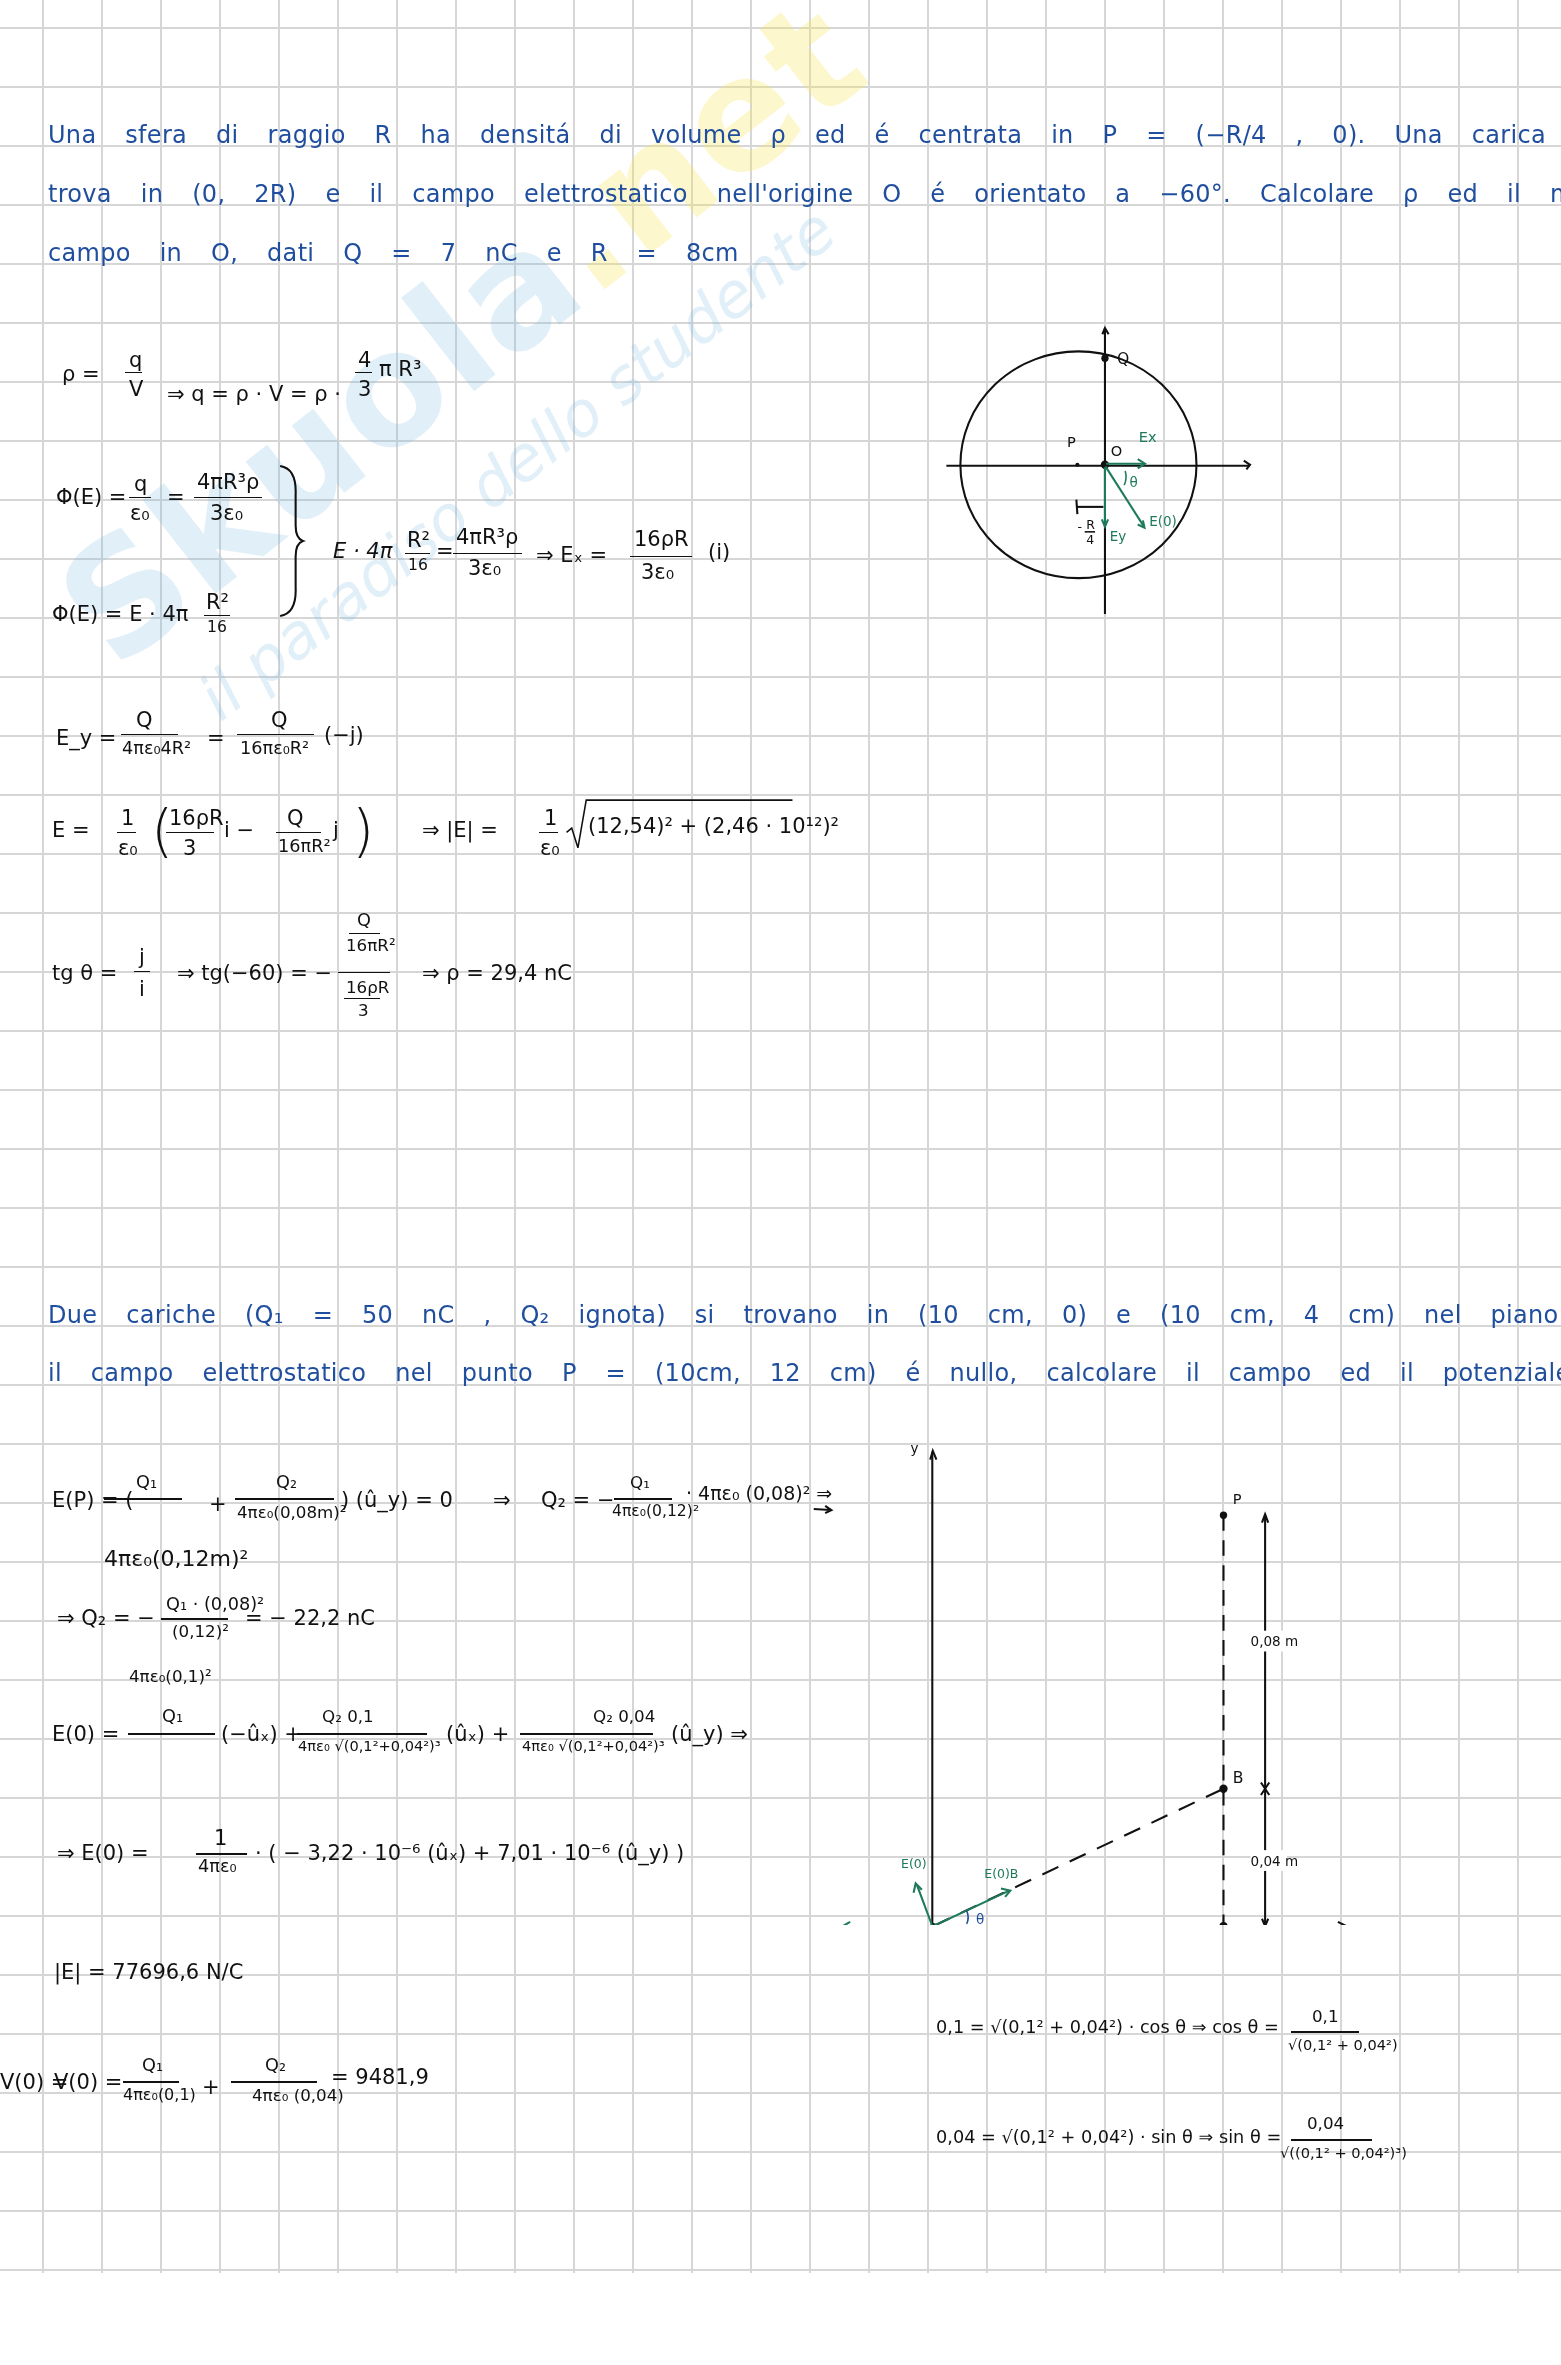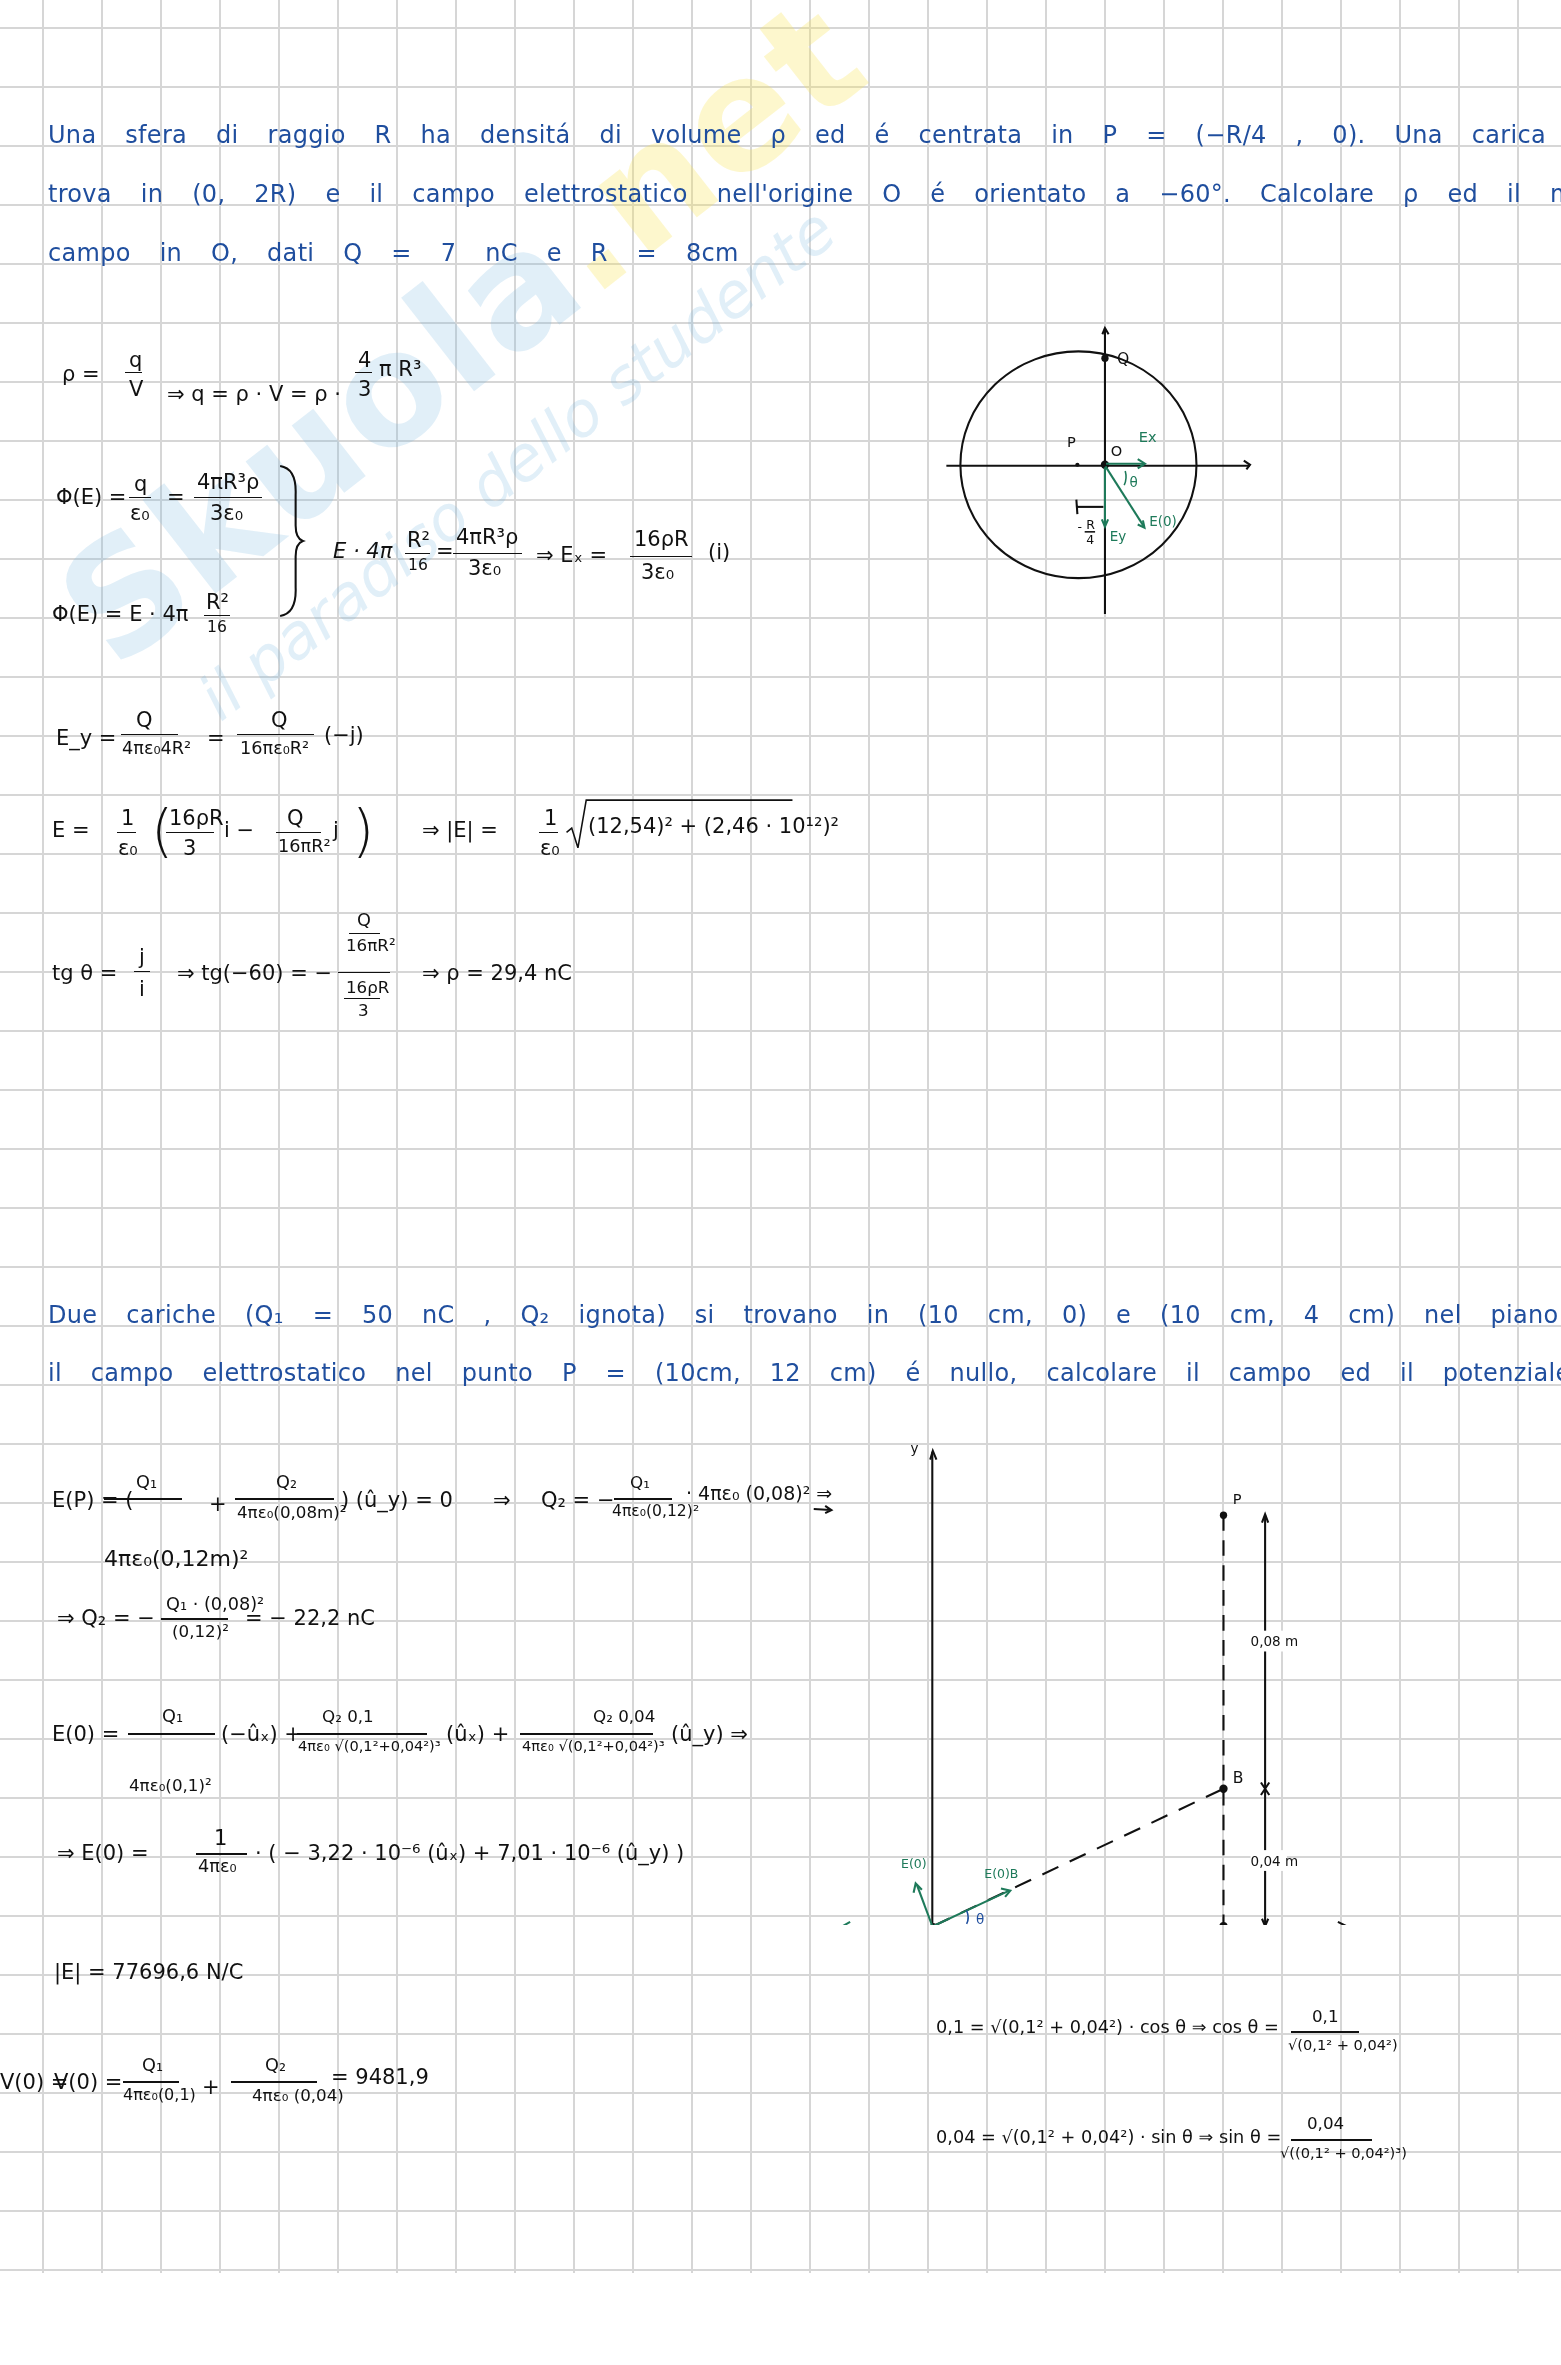--- a/index.html
+++ b/index.html
@@ -250,21 +250,21 @@
     <div class="math" style="left:166px; top:1596px; font-size:17.7px;">Q₁ · (0,08)²</div>
     <div style="position:absolute; left:161px; top:1618px; width:67px; border-top:2.1px solid #111;"></div>
     <div class="math" style="left:172px; top:1623px; font-size:16.7px;">(0,12)²</div>
     <div class="math" style="left:245px; top:1608px;">= − 22,2 nC</div>
   </div>
 
   <div>
     <div class="math" style="left:52px; top:1724px;">E(0) =</div>
     <div class="math" style="left:162px; top:1708px; font-size:17.7px;">Q₁</div>
     <div style="position:absolute; left:128px; top:1733px; width:87px; border-top:2.1px solid #111;"></div>
-    <div class="math" style="left:129px; top:1777px; font-size:16.7px;">4πε₀(0,1)²</div>
+    <div class="math" style="left:129px; top:1668px; font-size:16.7px;">4πε₀(0,1)²</div>
     <div class="math" style="left:221px; top:1724px;">(−ûₓ)  +</div>
     <div class="math" style="left:322px; top:1708px; font-size:16.7px;">Q₂    0,1</div>
     <div style="position:absolute; left:297px; top:1733px; width:130px; border-top:2.1px solid #111;"></div>
     <div class="math" style="left:298px; top:1739px; font-size:14.6px;">4πε₀ √(0,1²+0,04²)³</div>
     <div class="math" style="left:446px; top:1724px;">(ûₓ)  +</div>
     <div class="math" style="left:553px; top:1708px; font-size:16.7px;margin-left:40px;">Q₂    0,04</div>
     <div style="position:absolute; left:520px; top:1733px; width:133px; border-top:2.1px solid #111;"></div>
     <div class="math" style="left:522px; top:1739px; font-size:14.6px;">4πε₀ √(0,1²+0,04²)³</div>
     <div class="math" style="left:671px; top:1724px;">(û_y)     ⇒</div>
   </div>

